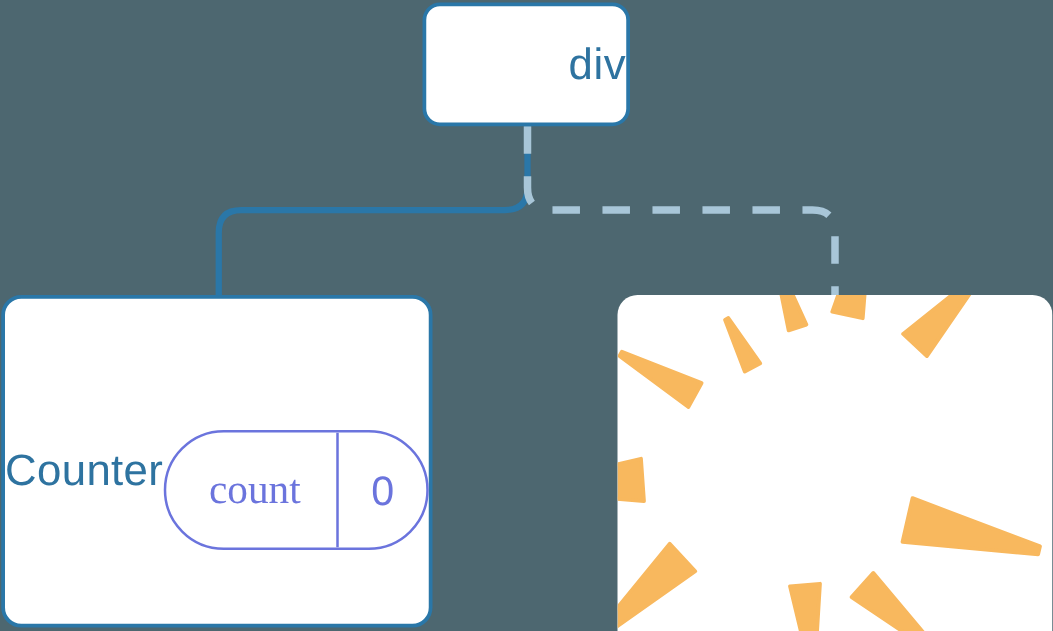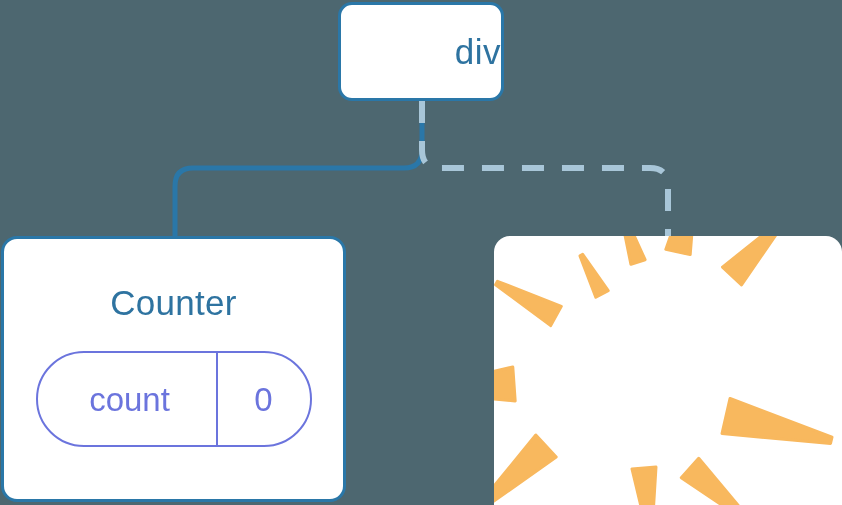--- a/index.html
+++ b/index.html
@@ -59,21 +59,20 @@
   }
 
   .node-counter {
     left: 1px;
     top: 236px;
     width: 345px;
     height: 266px;
     border: 3px solid #2a77a8;
     border-radius: 16px;
     display: flex;
-    flex-direction: column;
     align-items: center;
     padding-top: 46px;
   }
 
   .node-counter-title {
     color: #2e73a0;
     font-size: 35px;
     line-height: 1;
     letter-spacing: 0.3px;
     margin-bottom: 31px;
@@ -94,20 +93,21 @@
     display: flex;
     align-items: center;
     justify-content: center;
     color: #6b74dd;
     font-size: 33px;
     line-height: 1;
   }
   .state-pill-key {
     width: 172px;
     padding-left: 6px;
+    font-family: Liberation Serif, serif;
   }
   .state-pill-val {
     width: 92px;
     border-left: 2px solid #6b74dd;
   }
 
   .node-sparkle {
     left: 494px;
     top: 236px;
     width: 348px;

